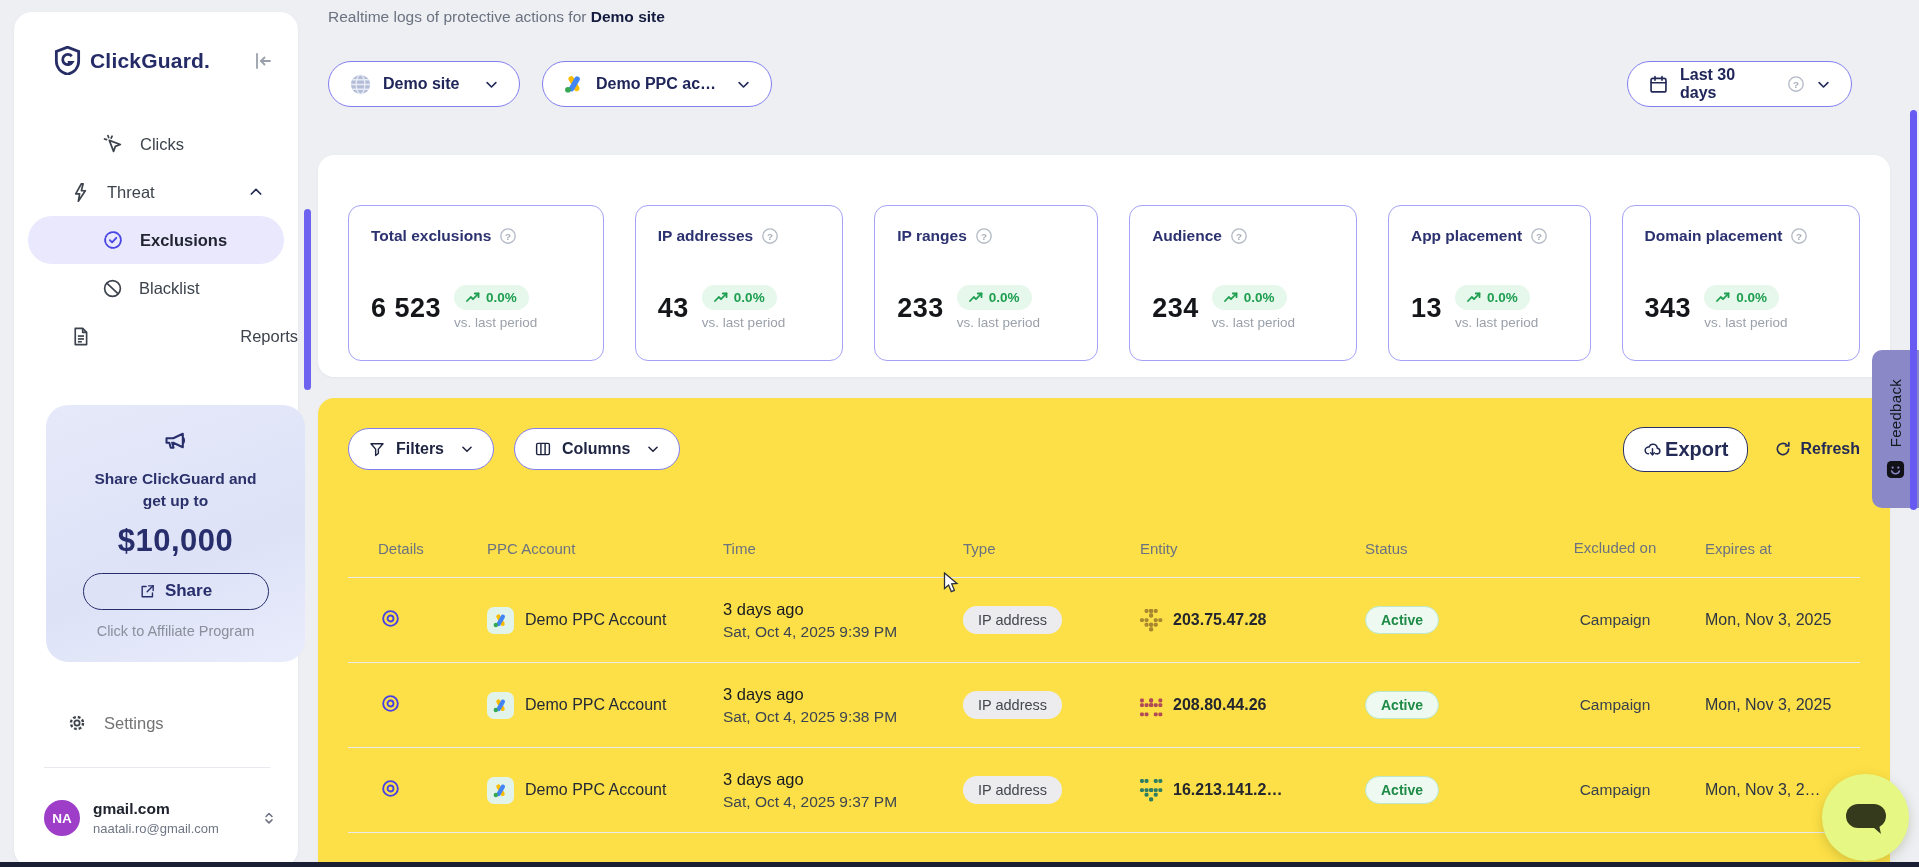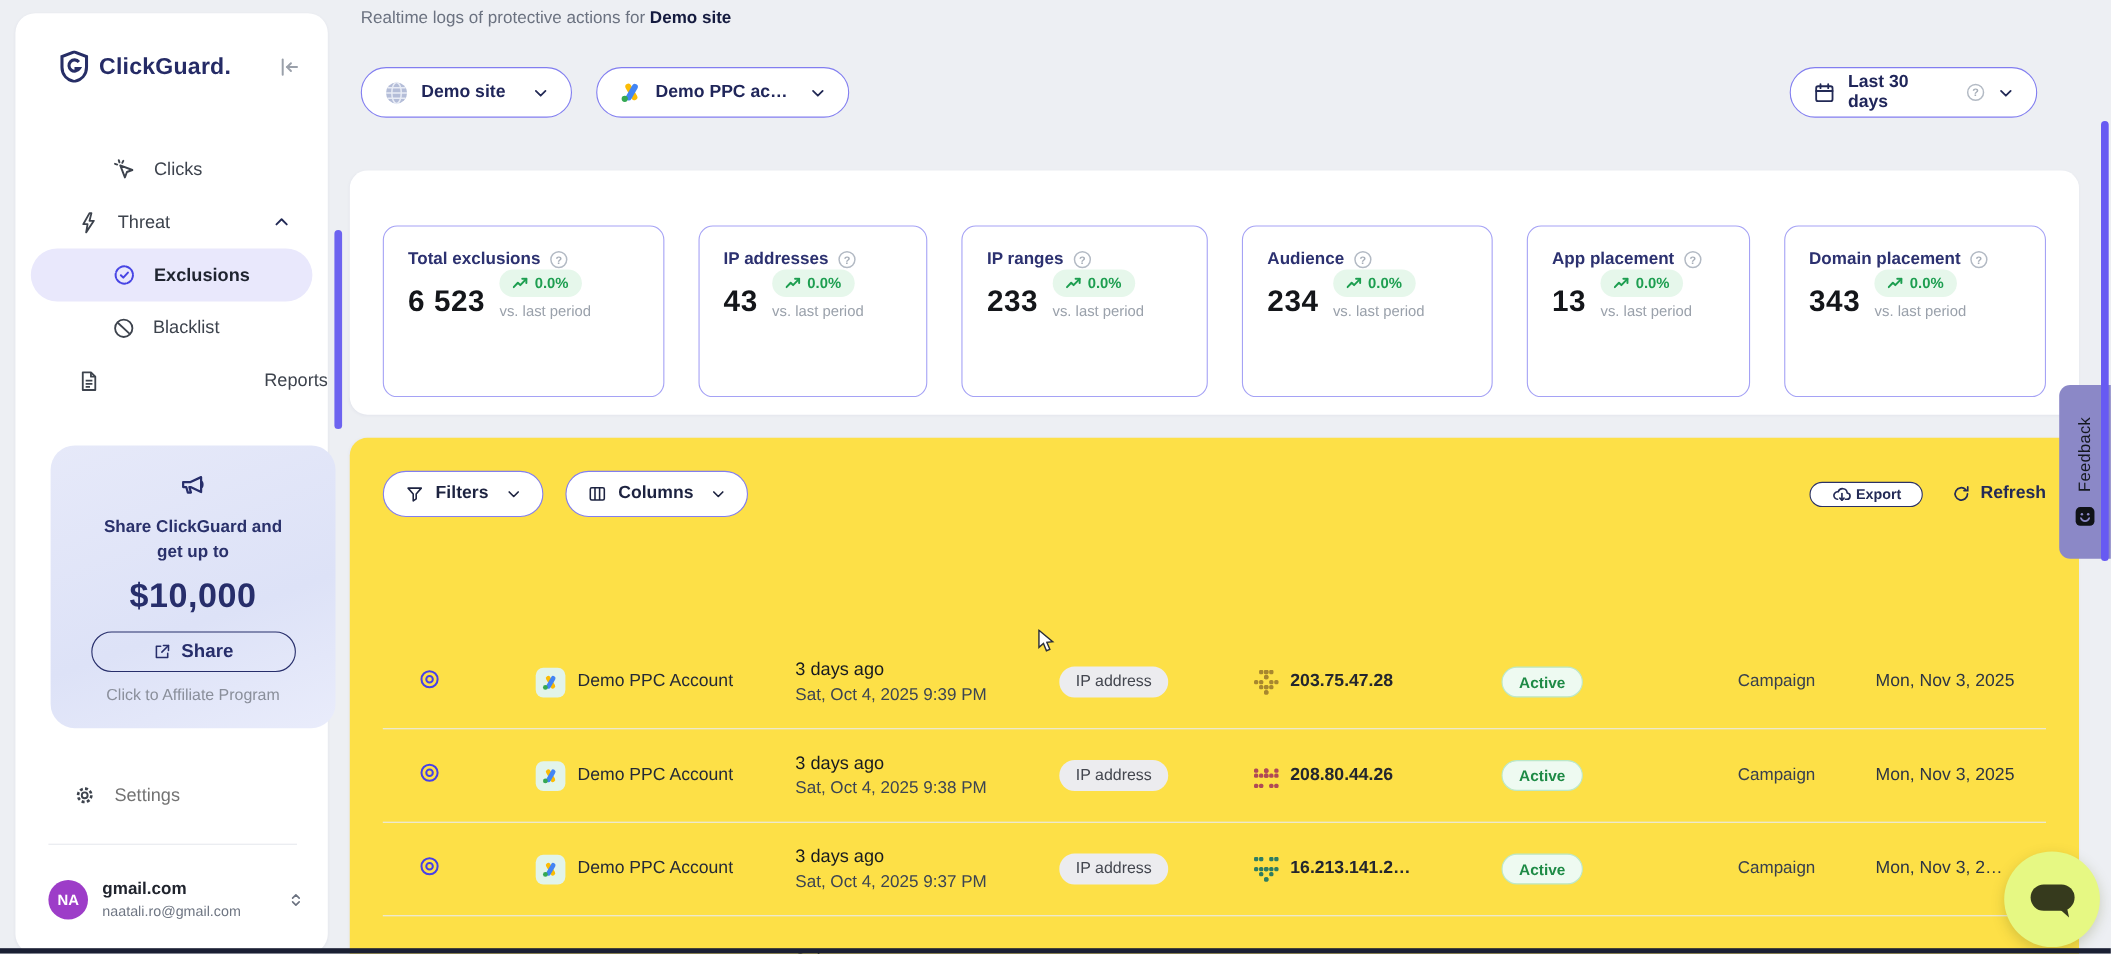--- a/index.html
+++ b/index.html
@@ -5,21 +5,21 @@
   * { margin:0; padding:0; box-sizing:border-box; }
   html,body { width:1919px; height:867px; overflow:hidden; }
   body { background:#edeff3; font-family:"Liberation Sans", sans-serif; position:relative; color:#2a2f3a; }
   svg { display:block; }
 
   
   .sidebar { position:absolute; left:14px; top:12px; width:284px; height:855px; background:#fff; border-radius:18px; box-shadow:0 1px 3px rgba(30,35,90,.05); }
   .logo-row { position:absolute; left:40px; top:34px; right:24px; display:flex; align-items:center; gap:9px; }
   .logo-text { font-size:21px; font-weight:800; color:#252b66; letter-spacing:.2px; }
   .collapse-btn { margin-left:auto; cursor:pointer; }
-  .nav { position:absolute; top:118px; left:0; right:0; }
+  .nav { position:absolute; top:108px; left:0; right:0; }
   .nav-item { display:flex; align-items:center; gap:16px; height:48px; padding-left:56px; font-size:16.5px; color:#3d434d; font-weight:500; cursor:pointer; }
   .nav-item.parent { padding-left:56px;justify-content:space-between; }
   .nav-item.child { padding-left:88px; }
   .nav-item.active { background:#e9e8fc; margin:0 14px; padding-left:74px; border-radius:26px; color:#1f2430; font-weight:600; }
   .nav-item .chev { margin-left:auto; margin-right:34px; }
   .side-scrollbar { position:absolute; left:290px; top:197px; width:7px; height:181px; border-radius:4px; background:#6d63f0; }
 
   .promo { position:absolute; left:32px; top:393px; width:259px; height:257px; border-radius:22px;
            background:linear-gradient(160deg,#e6e9f9 0%,#dde2f7 60%,#e9ecfb 100%); text-align:center; padding-top:22px; }
   .promo-head { margin-top:10px; font-size:15.5px; font-weight:600; color:#2a316b; line-height:1.45; }
@@ -46,31 +46,31 @@
   .sel-account { left:542px; top:61px; width:230px; }
   .sel-date { left:1627px; top:61px; width:225px; }
 
   
   .stats-panel { position:absolute; left:318px; top:155px; width:1572px; height:222px; background:#fff; border-radius:16px; box-shadow:0 1px 3px rgba(30,35,90,.04); }
   .cards { position:absolute; left:30px; right:30px; top:50px; display:flex; justify-content:space-between;gap:31px; }
   .card { height:156px; border:1.5px solid #a5a2f5; border-radius:13px; background:#fff; padding:21px 22px; cursor:default; }
   .card:nth-child(1){width:263px;} .card:nth-child(2){width:214px;} .card:nth-child(3){width:230px;}
   .card:nth-child(4){width:234px;} .card:nth-child(5){width:208px;} .card:nth-child(6){width:245px;}
   .card-title { display:flex; align-items:center; gap:8px; font-size:15.5px; font-weight:600; color:#2c3170; }
-  .card-bottom { display:flex; align-items:flex-end; gap:13px; }
+  .card-bottom { display:flex; align-items:flex-start; gap:13px; margin-top:40px; }
   .card-value { font-size:27px; font-weight:700; color:#14161a; letter-spacing:.5px; margin-top:8px; white-space:nowrap; }
   .delta-pill { display:inline-flex; align-items:center; gap:6px; background:#e6f7eb; border-radius:14px; padding:5px 12px; font-size:13.5px; font-weight:700; color:#1d9e50; }
   .delta-note { font-size:13.5px; color:#9aa1ab; margin-top:5px; }
 
   
   .table-panel { position:absolute; left:318px; top:398px; width:1572px; height:470px; background:#fde047; border-radius:16px 16px 0 0; box-shadow:0 1px 3px rgba(30,35,90,.04); }
   .toolbar { position:absolute; left:30px; right:30px; top:30px; height:42px; display:flex; align-items:center; }
   .tool-pill { height:42px; border:1.4px solid #827ef0; border-radius:22px; background:#fff; display:flex; align-items:center; gap:10px; padding:0 19px; font-size:16px; font-weight:600; color:#1d2340; cursor:pointer; }
   .tool-pill + .tool-pill { margin-left:20px; }
-  .export-btn { margin-left:auto; height:23px; border:1.5px solid #2b3166; border-radius:21px; background:#fff; display:flex; align-items:center; gap:3px; padding:0 19px; font-size:13px; font-weight:600; color:#232a56; cursor:pointer; }
+  .export-btn { margin-left:auto; height:45px; border:1.5px solid #2b3166; border-radius:21px; background:#fff; display:flex; align-items:center; gap:3px; padding:0 19px; font-size:20px; font-weight:600; color:#232a56; cursor:pointer; }
   .refresh-btn { margin-left:26px; display:flex; align-items:center; gap:8px; font-size:16px; font-weight:600; color:#232a56; cursor:pointer; }
 
   .tgrid { display:grid; grid-template-columns:139px 236px 240px 177px 225px 190px 120px 185px; align-items:center; }
   .thead { position:absolute; left:30px; top:122px; width:1512px; height:58px; font-size:15px; color:#6b7280; border-bottom:1px solid #e9ebee; }
   .thead .c-details { padding-left:30px; }
   .thead .c-excl { text-align:center; line-height:1.35; }
   .thead .c-exp { padding-left:30px; }
   .rows { position:absolute; left:30px; top:180px; width:1512px; }
   .t-row { height:85px; border-bottom:1px solid #e9ebee; }
   .cell-details { padding-left:32px; }
@@ -488,20 +488,30 @@
       <span>
         <svg width="18" height="18" viewBox="0 0 24 24" fill="none" stroke="#232a56" stroke-width="2.1" stroke-linecap="round">
             <path d="M19.5 12 a7.5 7.5 0 1 1 -2.2-5.3"></path>
             <path d="M19.8 3.5 V8 H15.3"></path>
           </svg>
       </span>
       <span>Refresh</span>
     </div>
   </div>
 
+  <div class="thead tgrid">
+    <div class="c-details">Details</div>
+    <div>PPC Account</div>
+    <div>Time</div>
+    <div>Type</div>
+    <div>Entity</div>
+    <div>Status</div>
+    <div class="c-excl">Excluded on</div>
+    <div class="c-exp">Expires at</div>
+  </div>
 
   <div class="rows" id="rows">
       <div class="t-row tgrid">
     <div class="cell-details">
       <span style="display:inline-block">
         <svg width="21" height="21" viewBox="0 0 24 24" fill="none" stroke="#4740e8" stroke-width="2.1">
               <circle cx="12" cy="12" r="8.4"></circle>
               <circle cx="12" cy="12" r="3.4"></circle>
             </svg>
       </span>

